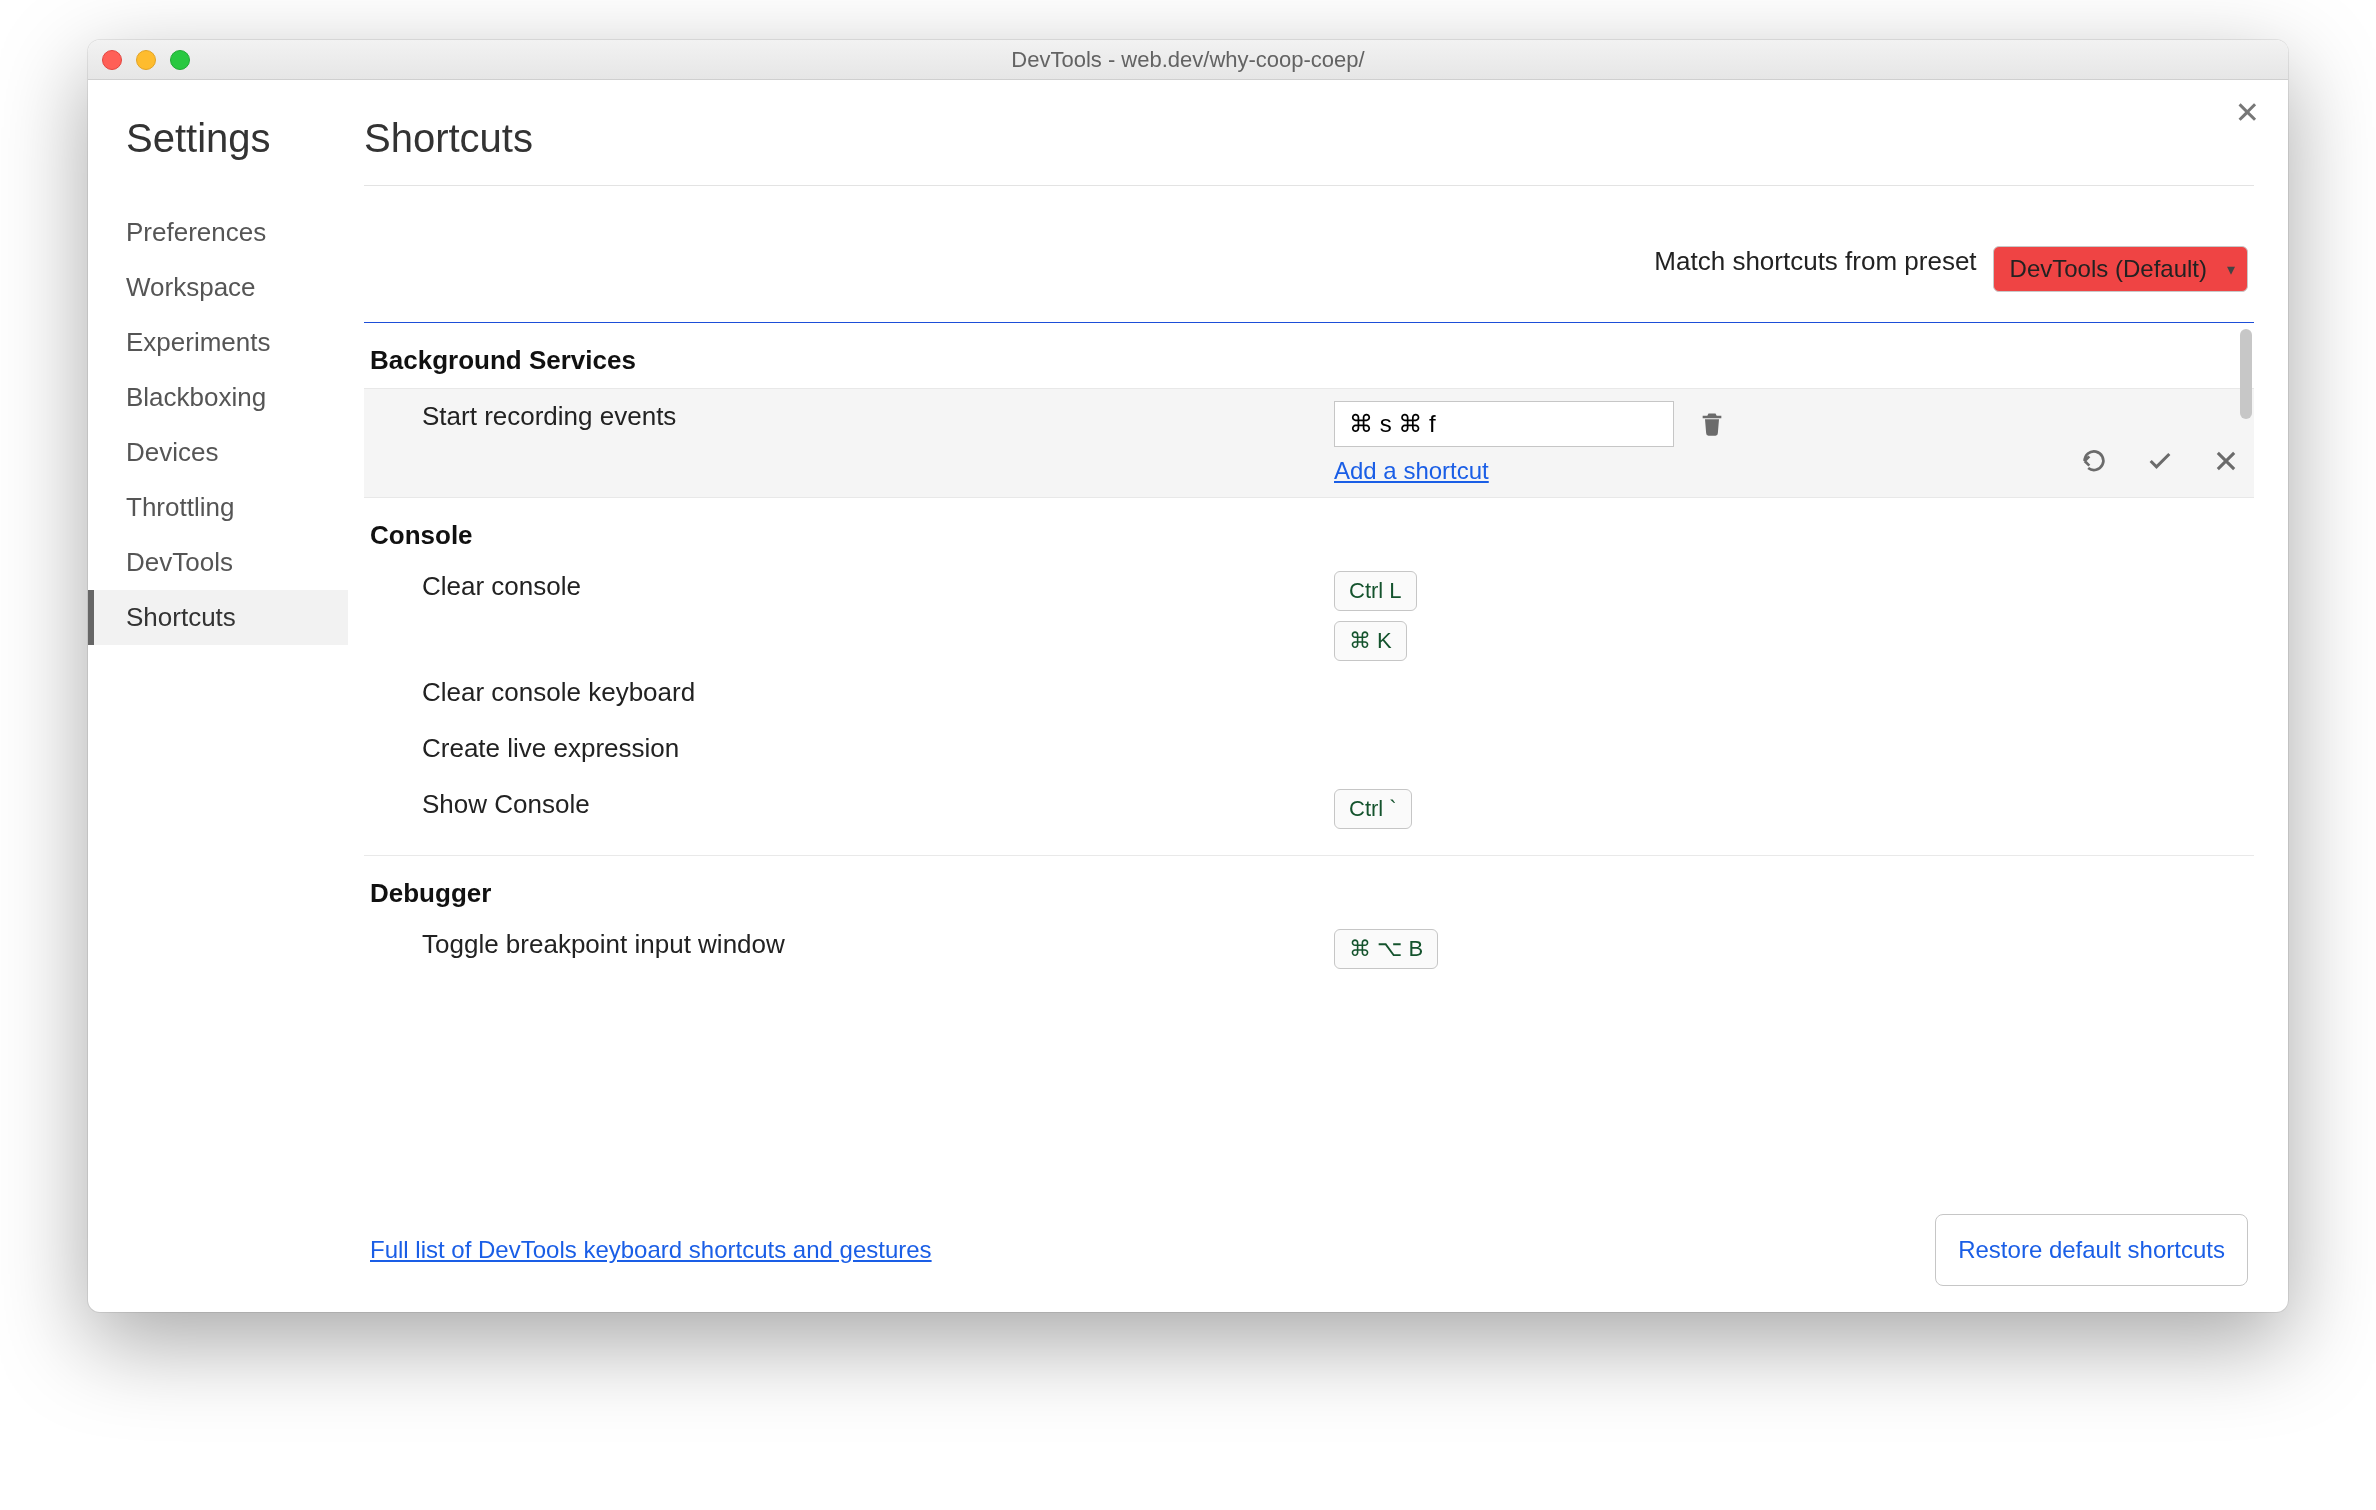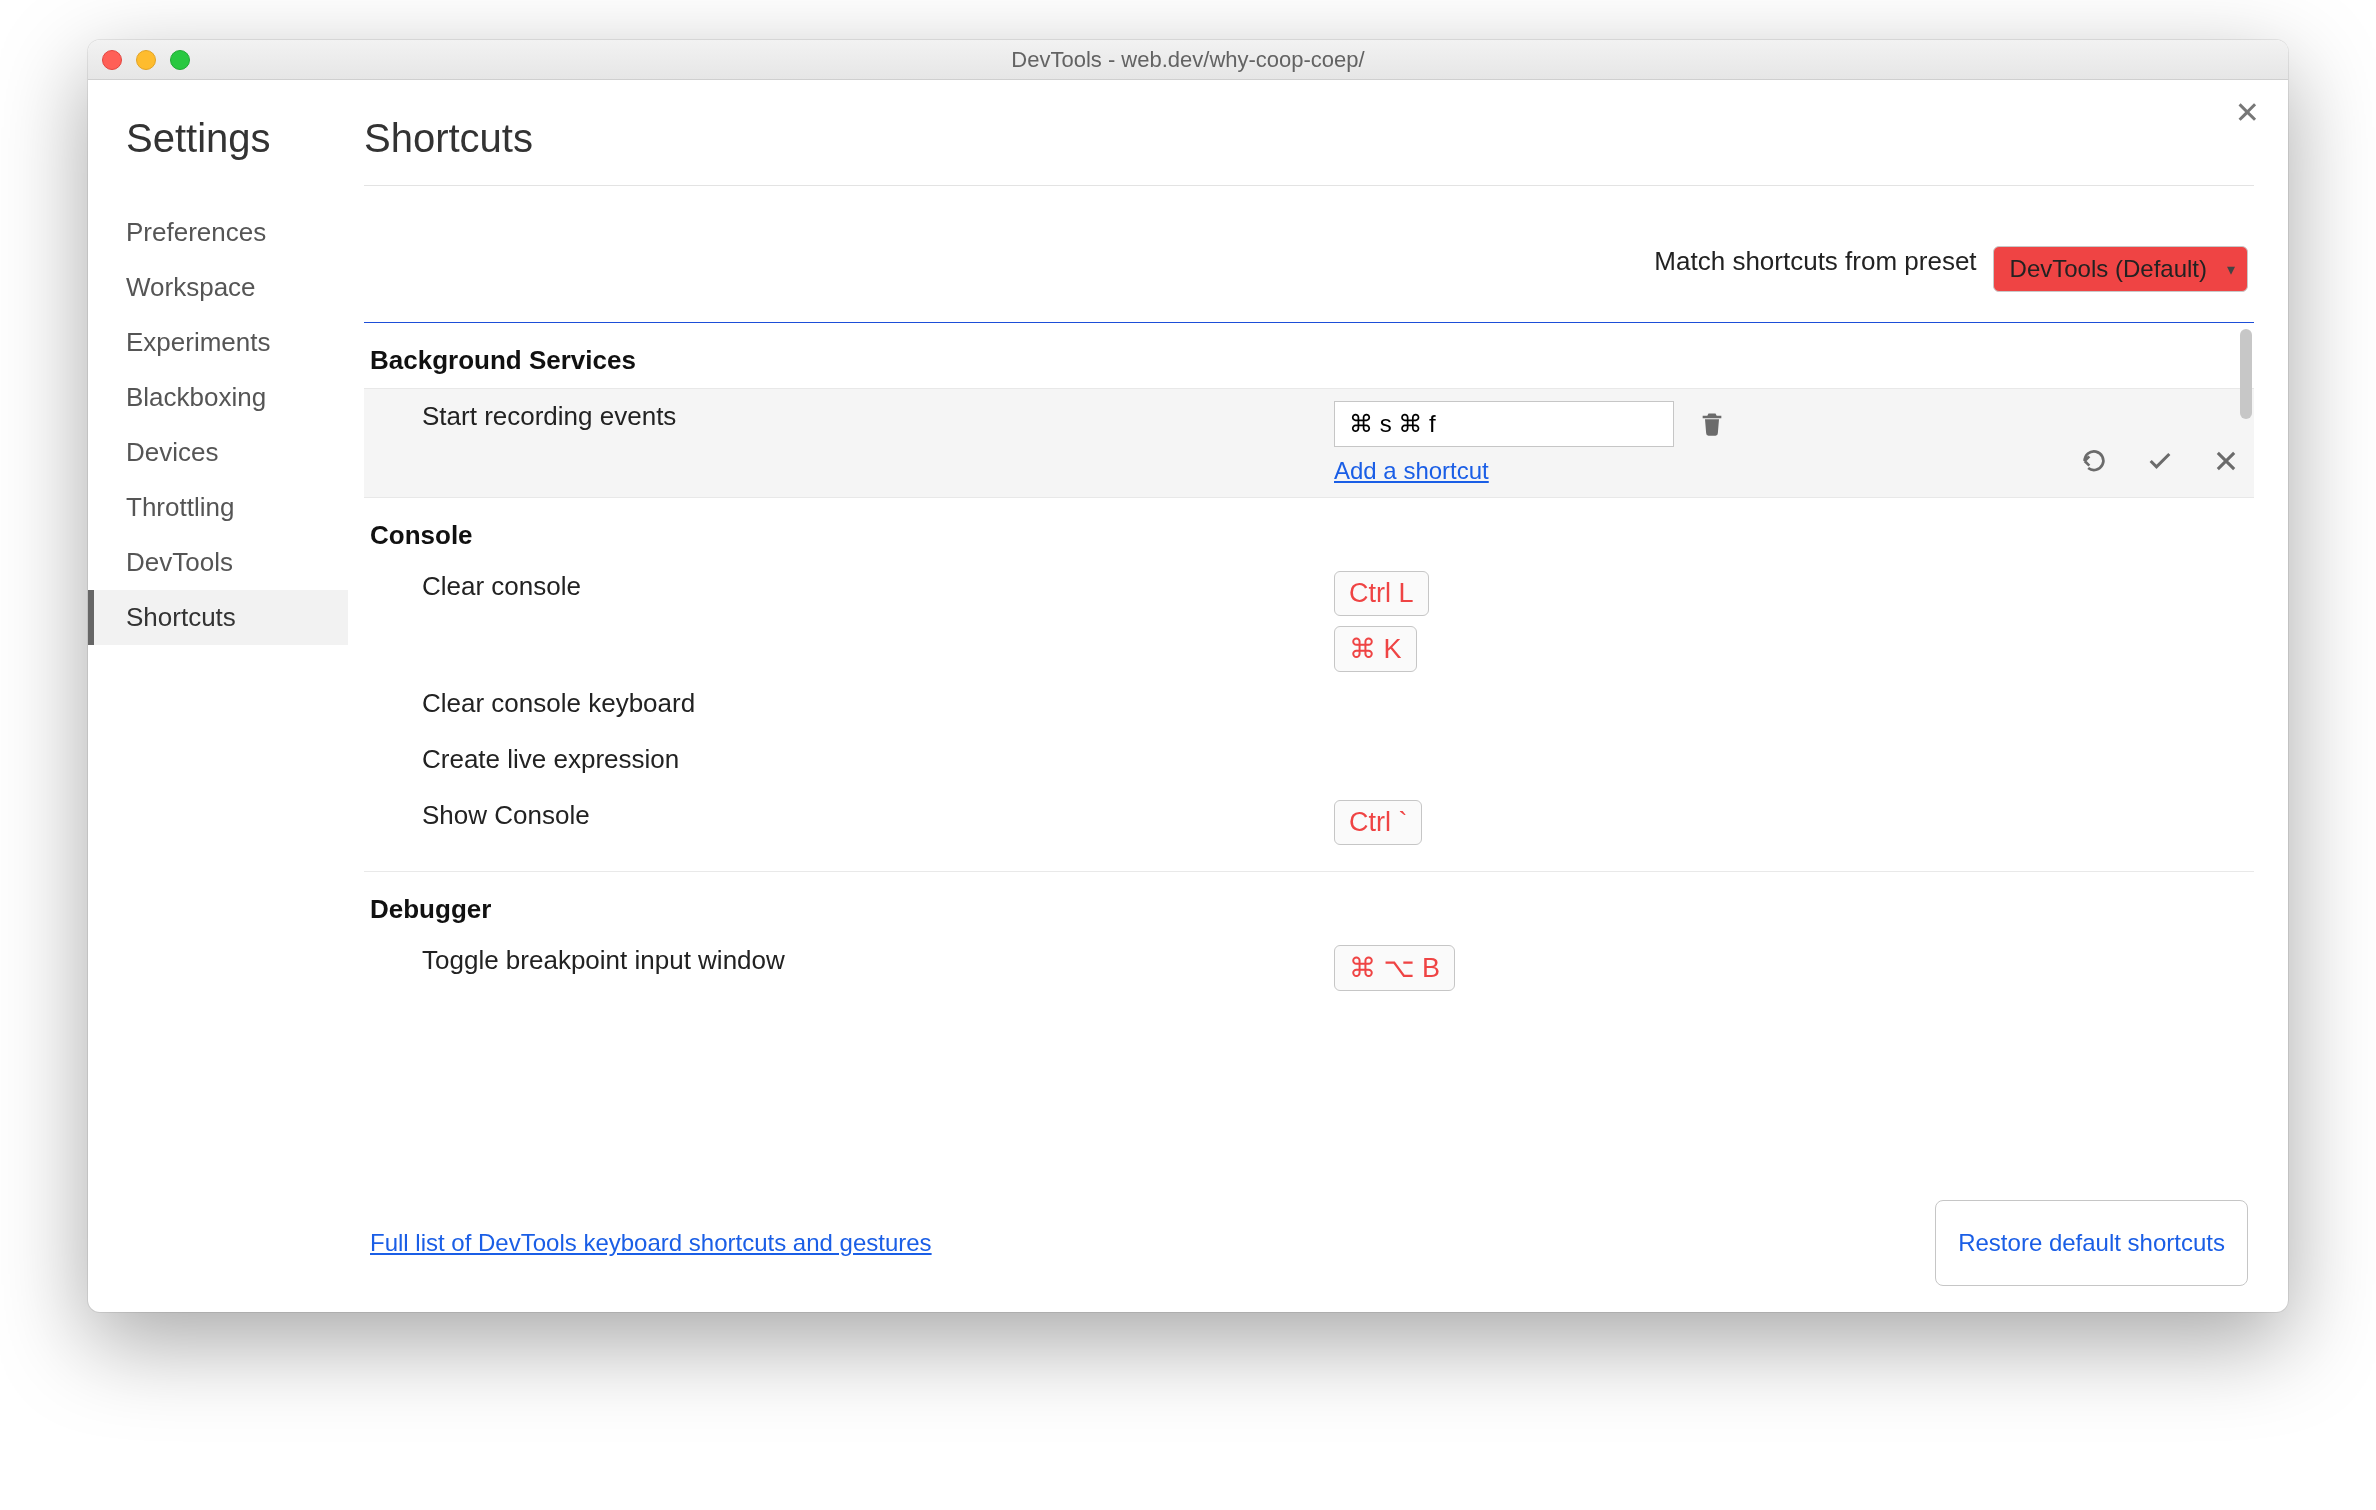--- a/index.html
+++ b/index.html
@@ -134,21 +134,21 @@
     }
     .keys-col { display:flex; flex-direction:column; gap:10px; align-items:flex-start; }
     .chord-input {
       border: 1px solid #c6c6c6; background:#fff;
       padding: 8px 14px; font-size:24px; min-width: 320px;
       font-family: inherit;
     }
     .chord-static {
       border: 1px solid #c6c6c6; background:#fafafa;
       border-radius:6px;
-      padding: 6px 14px; font-size:27px; color:#ef4444;
+      padding: 6px 14px; font-size:22px; color:#14532d;
       display:inline-block;
     }
     .link {
       color:#1a5ee6; text-decoration: underline; font-size:24px; cursor:pointer;
     }
     .icon-btn {
       width:32px; height:32px; display:flex; align-items:center; justify-content:center;
       color:#6b6b6b; cursor:pointer;
     }
     .icon-btn svg { width: 28px; height: 28px; }
@@ -157,21 +157,21 @@
       padding-top: 44px; padding-right: 12px;
     }
     .hr-light { border-top:1px solid #e9e9e9; margin-top: 18px; }
     
     .footer {
       display:flex; justify-content:space-between; align-items:center;
       padding: 18px 6px 26px 6px;
     }
     .button-outline {
       border:1px solid #c6c6c6; border-radius:8px;
-      padding: 28px 22px; font-size:24px; color:#1a5ee6; background:#fff;
+      padding: 21px 22px; font-size:24px; color:#1a5ee6; background:#fff;
       cursor:pointer;
     }
   </style>
 </head>
 <body>
 
 <div class="window">
 
   <div class="titlebar">
     <div class="traffic-lights">

